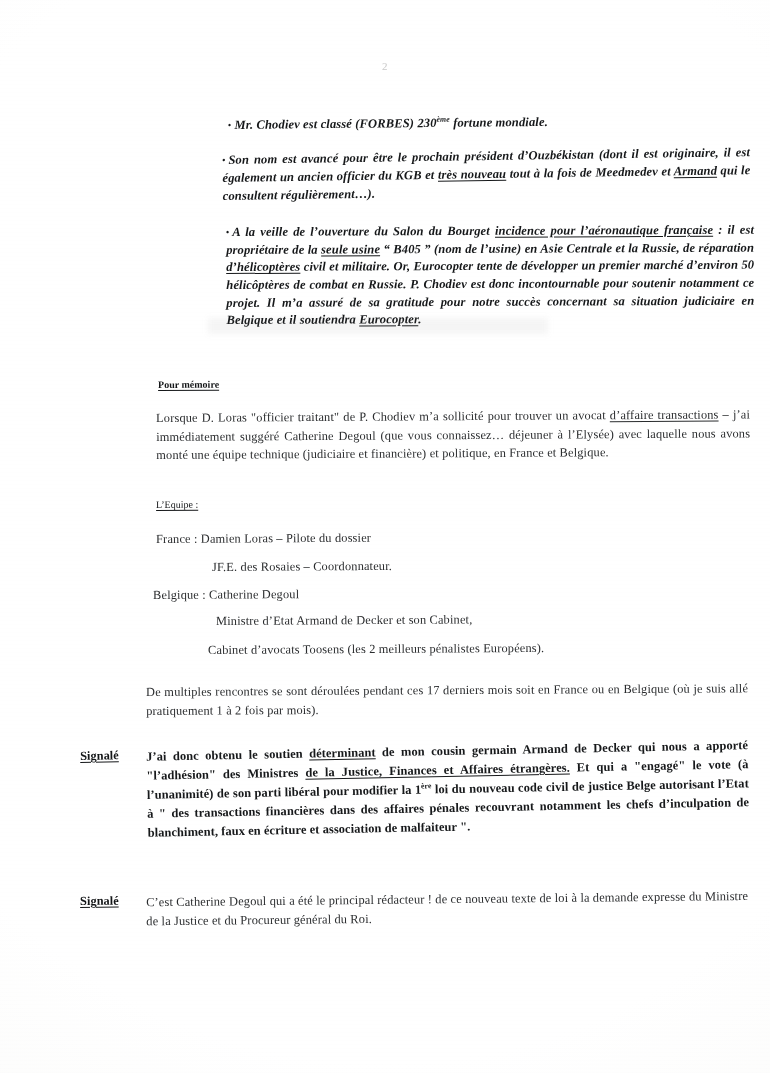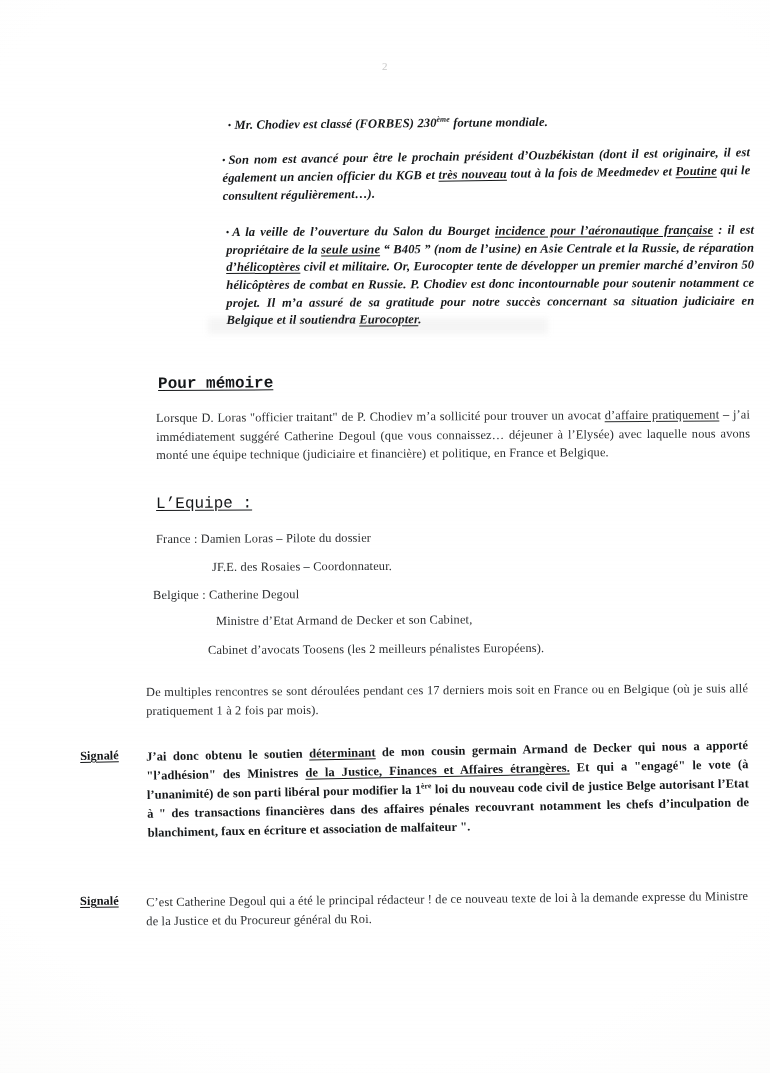--- a/index.html
+++ b/index.html
@@ -73,25 +73,24 @@
   .body-txt {
     font-size: 12.4px;
     line-height: 1.5;
     color: #2a2c2e;
     letter-spacing: 0.15px;
   }
 
   .u { text-decoration: underline; text-underline-offset: 1.5px; }
   .hd {
     font-weight: 700;
-    font-size: 16px;
+    font-size: 10px;
     text-decoration: underline;
     text-underline-offset: 2px;
     color: #151719;
-    font-family: Liberation Mono, monospace;
   }
   sup { font-size: 0.62em; vertical-align: super; }
 
   
   .sig-row { position: absolute; }
   .sig-label {
     position: absolute;
     left: 0;
     top: 0;
     font-weight: 700;
@@ -135,38 +134,38 @@
   <div class="page-number">2</div>
 
   <div class="block ital sk1" style="left:228px; top:116px; width:402px;">
     <p>
       <span class="bullet">•</span><span>Mr. Chodiev est classé (FORBES) 230<sup>ème</sup> fortune mondiale.</span>
     </p>
   </div>
 
   <div class="block ital sk2" style="left:222px; top:152px; width:528px;">
     <p>
-      <span class="bullet">•</span><span>Son nom est avancé pour être le prochain président d’Ouzbékistan (dont il est originaire, il est également un ancien officier du KGB et <span class="u">très nouveau</span> tout à la fois de Meedmedev et <span class="u">Poutine</span> qui le consultent régulièrement…).</span>
+      <span class="bullet">•</span><span>Son nom est avancé pour être le prochain président d’Ouzbékistan (dont il est originaire, il est également un ancien officier du KGB et <span class="u">très nouveau</span> tout à la fois de Meedmedev et <span class="u">Armand</span> qui le consultent régulièrement…).</span>
     </p>
   </div>
 
   <div class="block ital sk3" style="left:226px; top:224px; width:528px; line-height:1.40;">
     <p>
       <span class="bullet">•</span><span>A la veille de l’ouverture du Salon du Bourget <span class="u">incidence pour l’aéronautique française</span> : il est propriétaire de la <span class="u">seule usine</span> “ B405 ” (nom de l’usine) en Asie Centrale et la Russie, de réparation <span class="u">d’hélicoptères</span> civil et militaire. Or, Eurocopter tente de développer un premier marché d’environ 50 hélicôptères de combat en Russie. P. Chodiev est donc incontournable pour soutenir notamment ce projet. Il m’a assuré de sa gratitude pour notre succès concernant sa situation judiciaire en Belgique et il soutiendra <span class="u">Eurocopter</span>.</span>
     </p>
   </div>
 
   <div class="smudge" style="left:208px; top:318px; width:340px; height:16px;"></div>
 
   <div class="block sk5" style="left:158px; top:374px; width:300px;">
     <span class="hd">Pour mémoire</span>
   </div>
 
   <div class="block body-txt sk5" style="left:156px; top:409px; width:594px;">
-    <p>Lorsque D. Loras "officier traitant" de P. Chodiev m’a sollicité pour trouver un avocat <span class="u">d’affaire pratiquement</span> – j’ai immédiatement suggéré Catherine Degoul (que vous connaissez… déjeuner à l’Elysée) avec laquelle nous avons monté une équipe technique (judiciaire et financière) et politique, en France et Belgique.</p>
+    <p>Lorsque D. Loras "officier traitant" de P. Chodiev m’a sollicité pour trouver un avocat <span class="u">d’affaire transactions</span> – j’ai immédiatement suggéré Catherine Degoul (que vous connaissez… déjeuner à l’Elysée) avec laquelle nous avons monté une équipe technique (judiciaire et financière) et politique, en France et Belgique.</p>
   </div>
 
   <div class="block sk5" style="left:156px; top:494px; width:300px;">
     <span class="hd" style="font-weight:400;">L’Equipe :</span>
   </div>
 
   <div class="block body-txt sk5" style="left:156px; top:530px; width:420px; text-align:left;">
     <p>France : Damien Loras – Pilote du dossier</p>
   </div>
 

